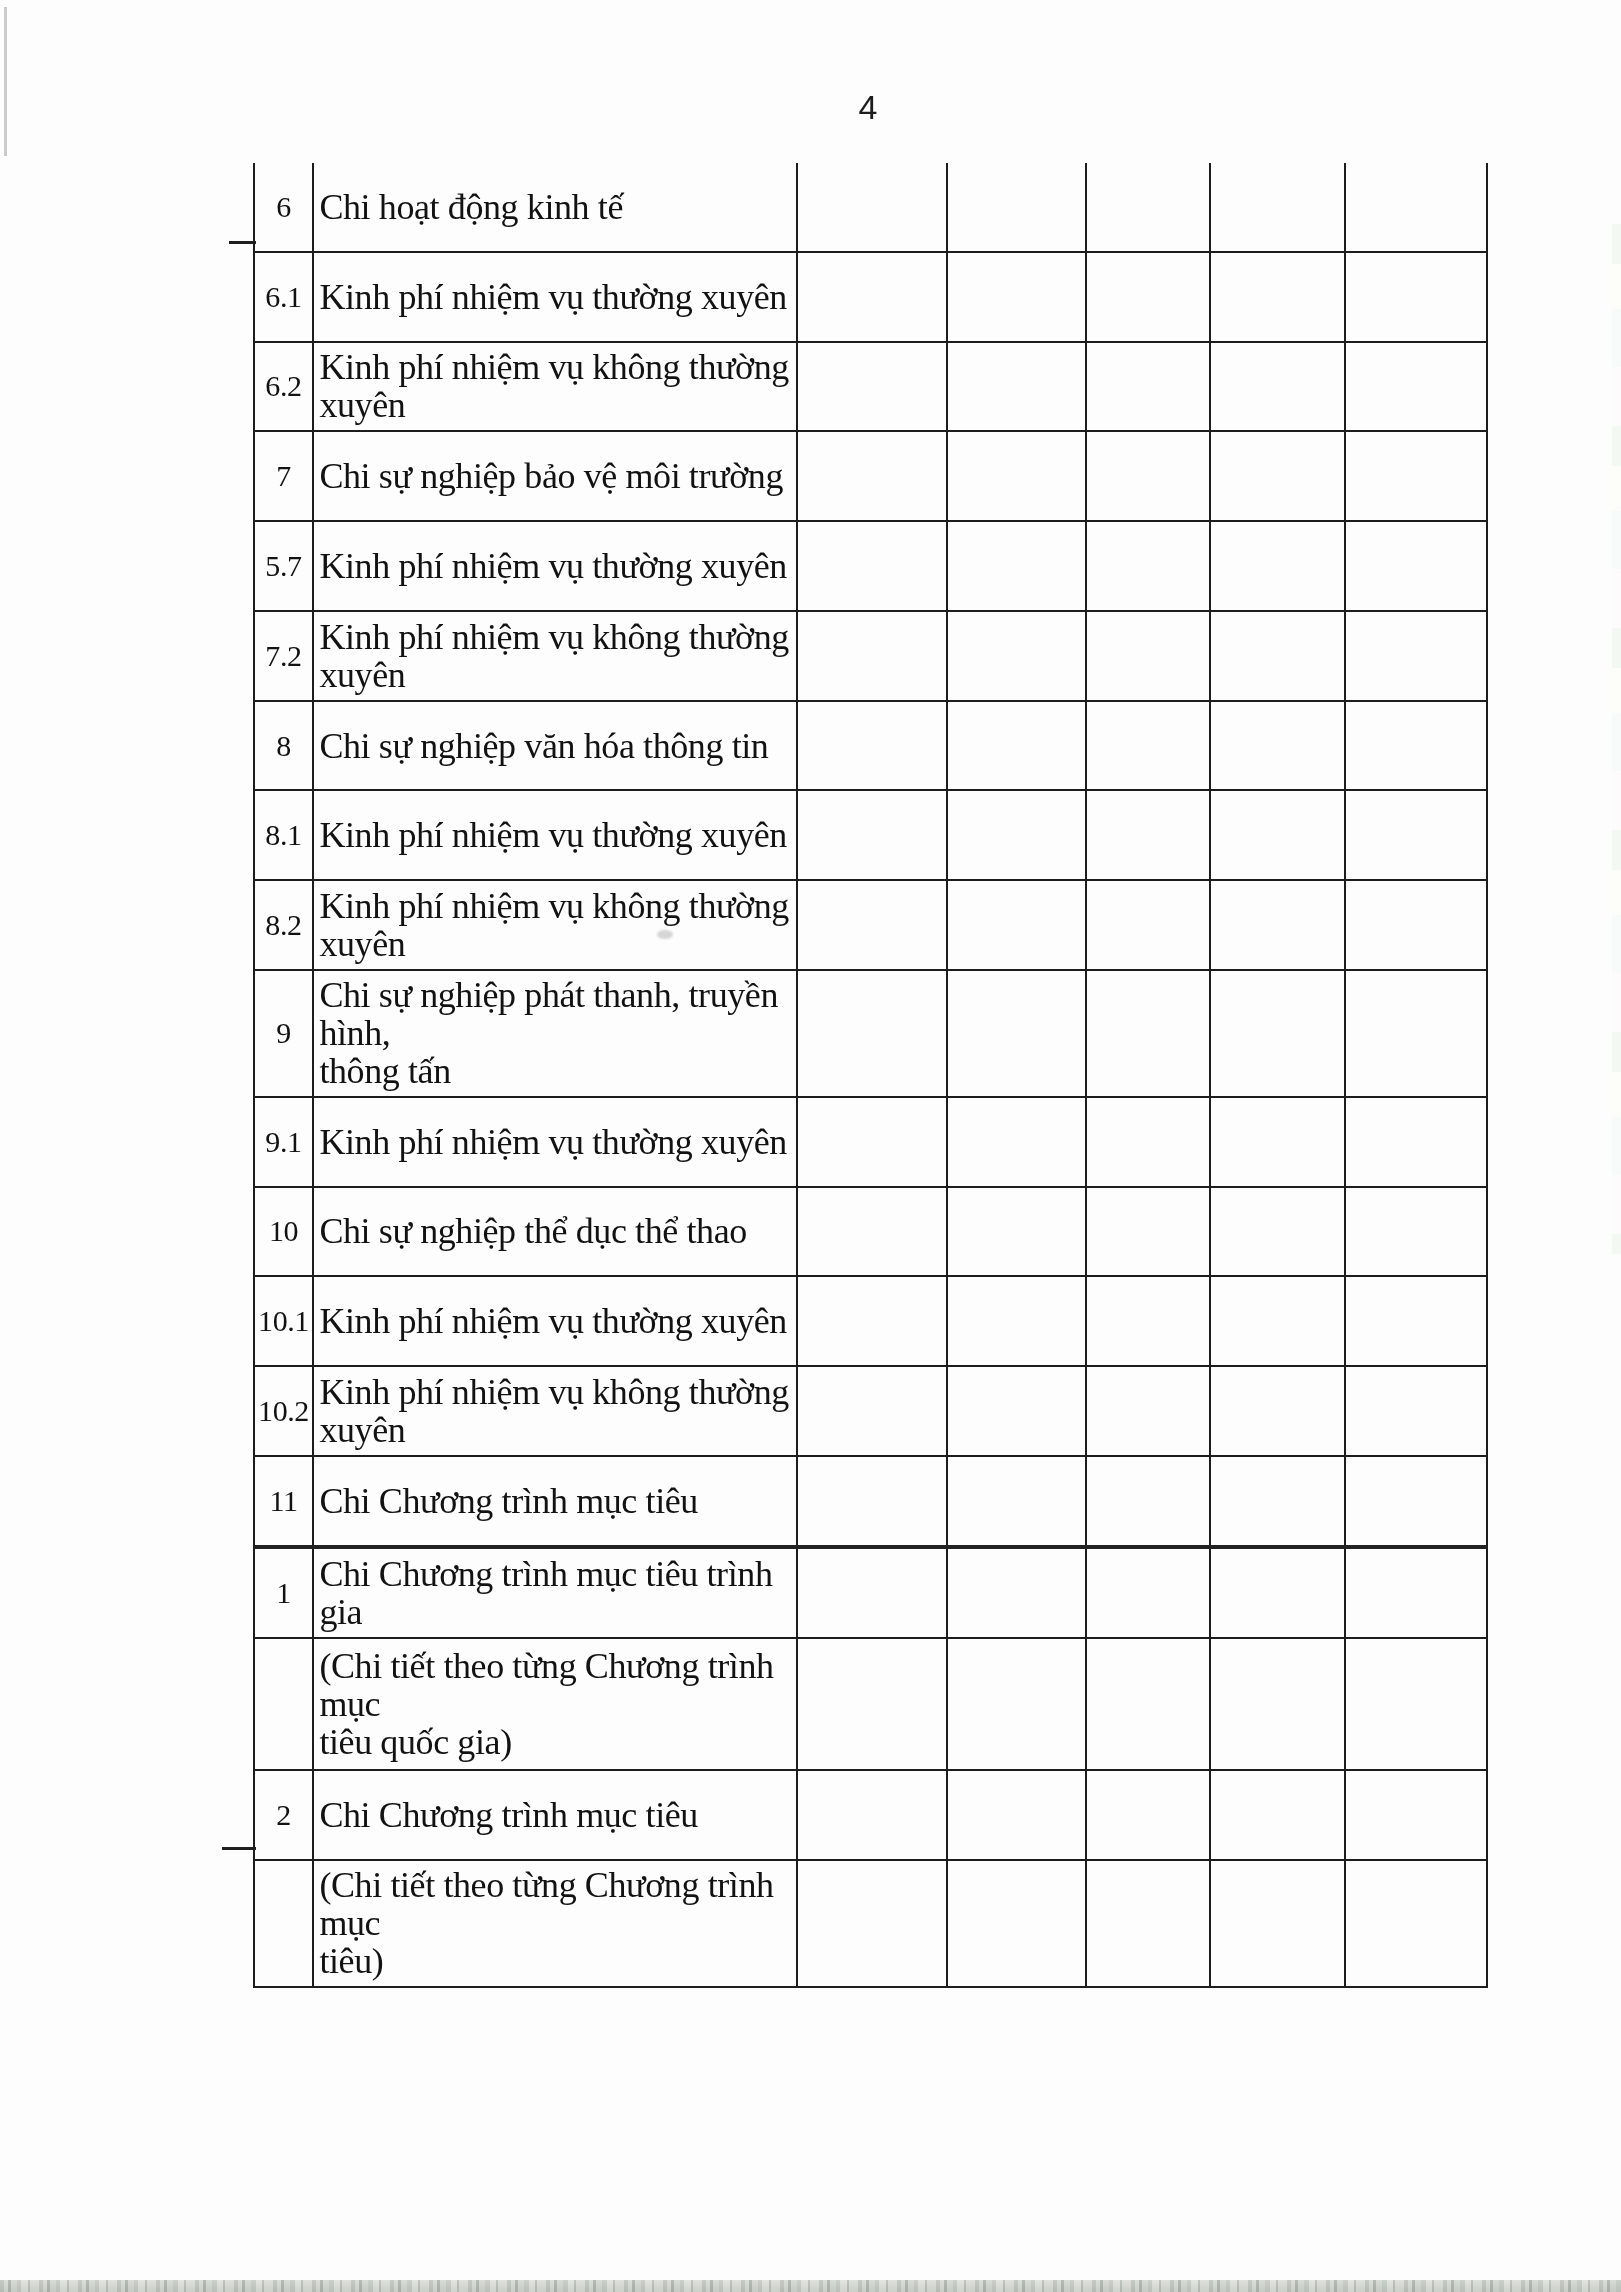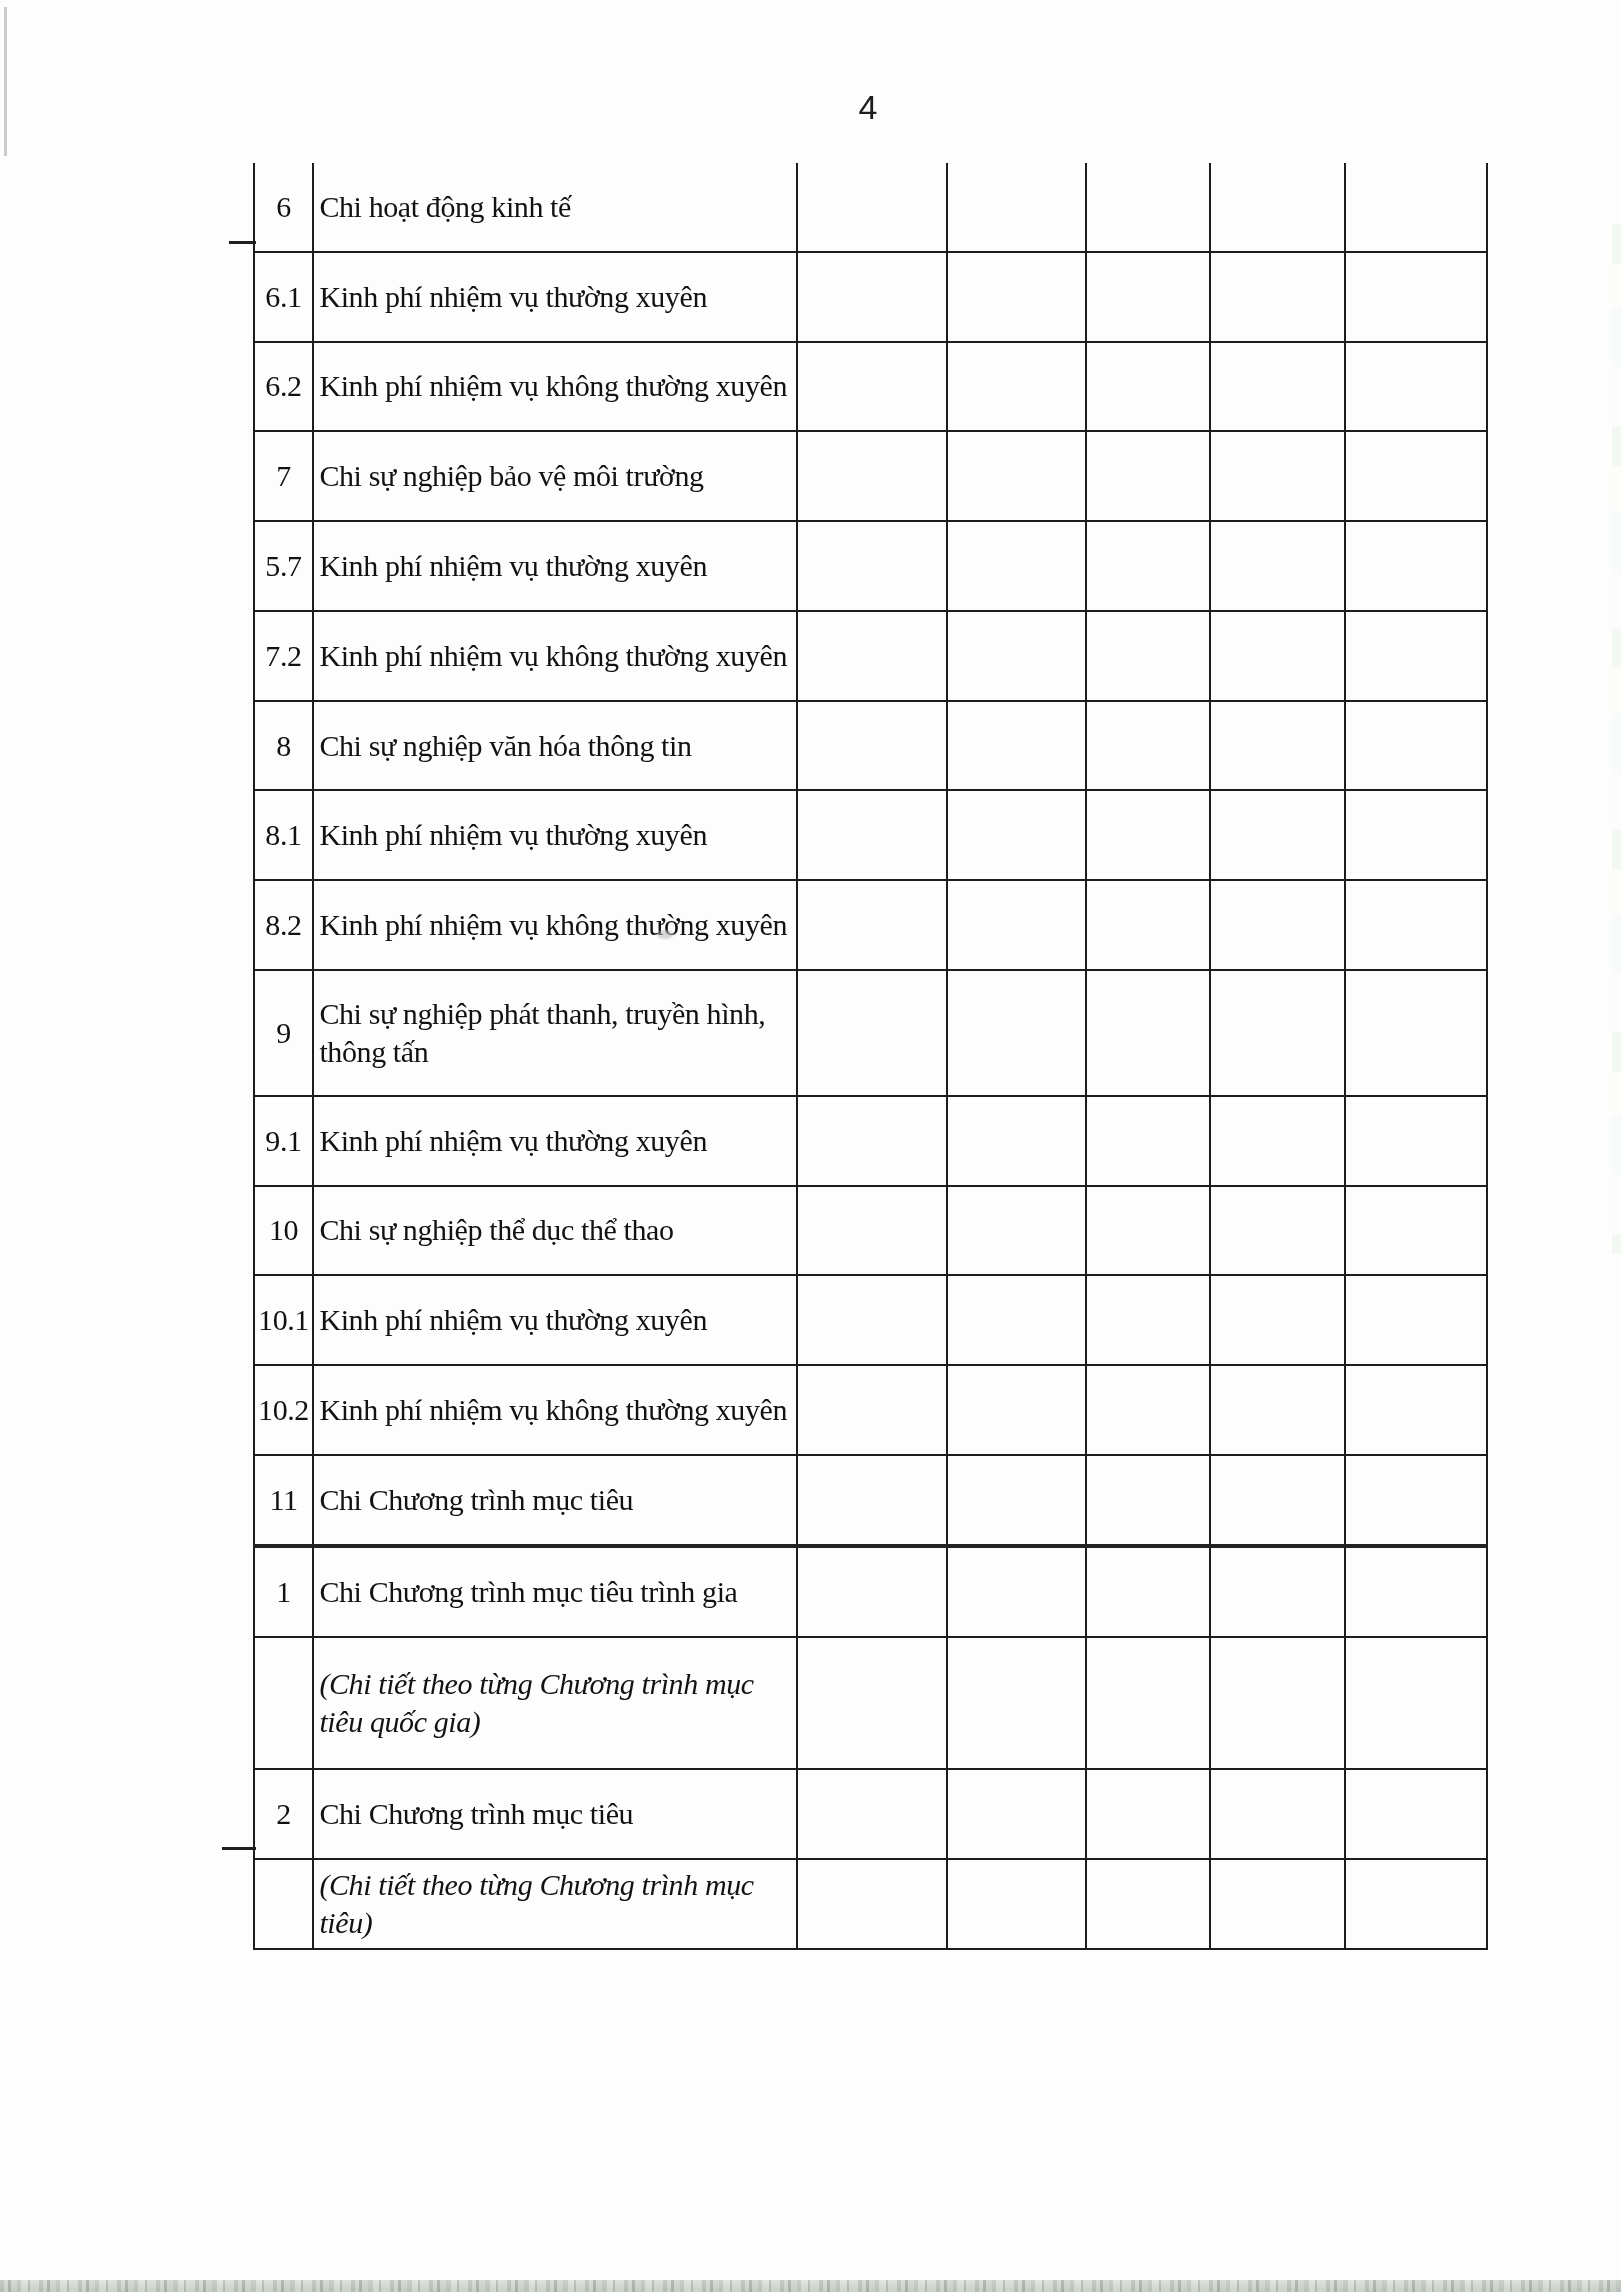--- a/index.html
+++ b/index.html
@@ -41,28 +41,28 @@
   }
   table.budget-table tr:first-child > td { border-top: 0; }
   td.c-no {
     text-align: center;
     font-size: 30px;
     letter-spacing: -0.4px;
     padding: 3.6px 1.8px;
     color: #121212;
   }
   td.c-label {
-    font-size: 30px;
+    font-size: 36px;
     letter-spacing: -0.4px;
     line-height: 38px;
     padding: 5.4px 3.6px 5.4px 5.4px;
     white-space: pre-wrap;
     color: #121212;
   }
-  tr.row-note td.c-label { font-style: italic; }
+  tr.row-note td.c-label { }
   tr.row-9 td { height: 113px; }
   tr.row-note-tall td { height: 120px; }
   tr.row-thick td { border-bottom: 4.5px solid #222; }
   
   .scan-left-line {
     position: absolute;
     left: 3.6px; top: 7.2px;
     width: 3.6px; height: 149px;
     background: #cbcbcb;
   }

